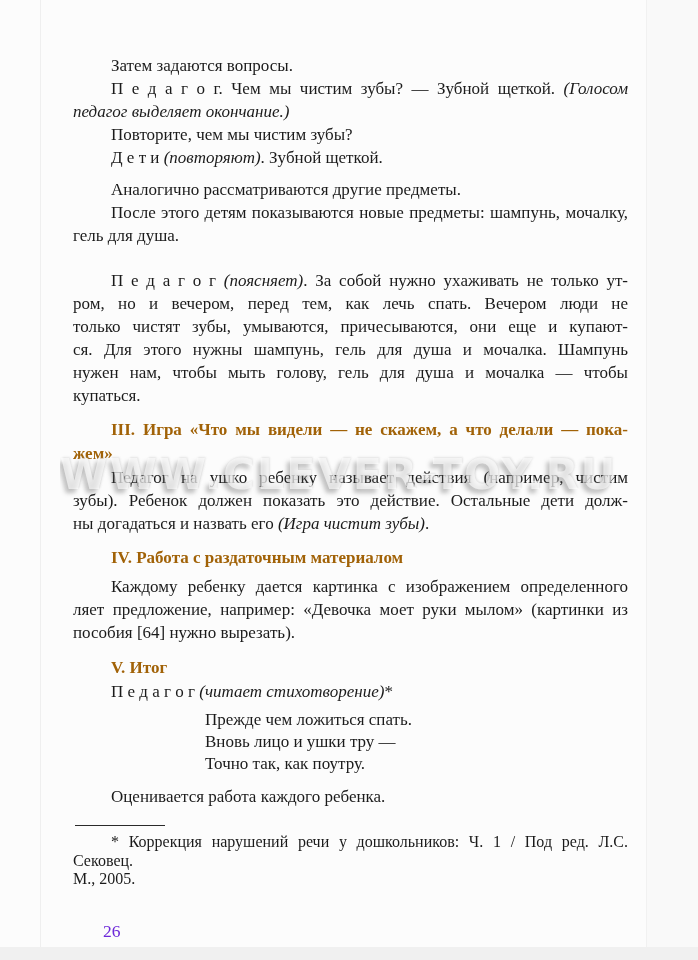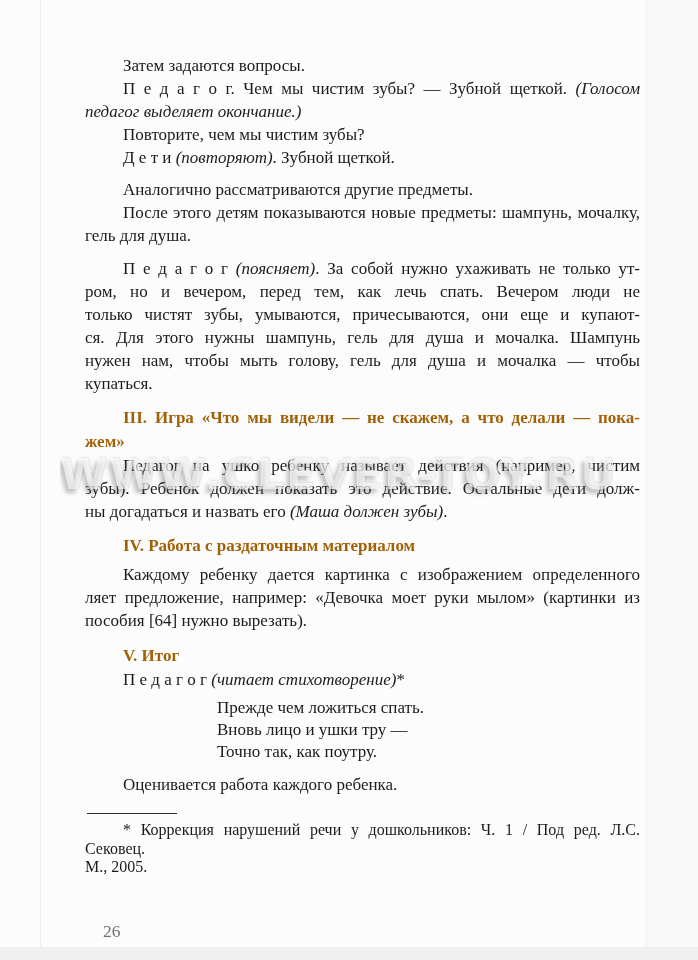--- a/index.html
+++ b/index.html
@@ -21,59 +21,59 @@
   }
   .right-margin-strip {
     position: absolute; left: 647px; right: 0; top: 0; bottom: 13px;
     background: rgba(0,0,0,0.012);
   }
   .bottom-strip {
     position: absolute; left: 0; right: 0; bottom: 0; height: 13px;
     background: #f0f0f0;
   }
   .content {
-    position: absolute; left: 85px; top: 54px; width: 555px;
+    position: absolute; left: 73px; top: 54px; width: 555px;
     font-size: 17px; line-height: 23px;
     z-index: 1;
   }
   .block { margin: 0; }
   .line { text-align: left; }
   .line.just { text-align: justify; text-align-last: justify; }
   .indent .l0 { text-indent: 38px; }
   .i { font-style: italic; }
   .heading { font-weight: 700; line-height: 24px; color: #a16207; }
   .poem { margin-left: 132px; line-height: 22px; }
   .poem .line { text-align: left; text-align-last: auto; }
   .footnote { font-size: 16px; line-height: 18.5px; }
   .fn-rule {
     width: 90px; height: 0; border-top: 1.5px solid #2a2a2a;
     margin: 0 0 7px 2px;
   }
   
   [data-name="dialog-teacher-question"] { }
   [data-name="para-other-items"]        { margin-top: 9px; }
-  [data-name="para-teacher-explains"]   { margin-top: 10px; }
+  [data-name="para-teacher-explains"]   { margin-top: 22px; }
   [data-name="heading-game"]            { margin-top: 11px; }
   [data-name="heading-handout"]         { margin-top: 11px; margin-bottom: 5px; }
   [data-name="heading-summary"]         { margin-top: 12px; }
   [data-name="poem"]                    { margin-top: 6px; margin-bottom: 10px; }
   [data-name="footnote"]                { margin-top: 17px; }
 
   .watermark {
     position: absolute; top: 449px; left: 60px; width: 638px;
     font-family: "DejaVu Sans", sans-serif;
     font-weight: 700; font-size: 43px; letter-spacing: 2px;
     white-space: nowrap; overflow: hidden;
     color: rgba(255,255,255,0.62);
     text-shadow: -3px 4px 4px rgba(95,95,95,0.38), 1px -1px 2px rgba(150,150,150,0.22);
     z-index: 2; pointer-events: none;
   }
   .page-number {
     position: absolute; left: 103px; top: 921px;
-    font-size: 17.5px; color: #737373; z-index: 1;
+    font-size: 17.5px; color: #6d28d9; z-index: 1;
   }
 </style>
 </head>
 <body data-name="book-page">
 
 <div class="page-edge-left" data-name="page-left-edge"></div>
 <div class="right-margin-strip" data-name="page-right-margin"></div>
 <div class="page-edge-right" data-name="page-right-edge"></div>
 <div class="bottom-strip" data-name="page-bottom-edge"></div>
 
@@ -106,21 +106,21 @@
       <div class="line just" data-name="text-line"><span data-name="text-run">нужен нам, чтобы мыть голову, гель для душа и мочалка — чтобы</span></div>
       <div class="line" data-name="text-line"><span data-name="text-run">купаться.</span></div>
     </div>
     <div class="block heading indent" data-name="heading-game">
       <div class="line l0 just" data-name="text-line"><span data-name="text-run">III. Игра «Что мы видели — не скажем, а что делали — пока-</span></div>
       <div class="line" data-name="text-line"><span data-name="text-run">жем»</span></div>
     </div>
     <div class="block para indent" data-name="para-game-description">
       <div class="line l0 just" data-name="text-line"><span data-name="text-run">Педагог на ушко ребенку называет действия (например, чистим</span></div>
       <div class="line just" data-name="text-line"><span data-name="text-run">зубы). Ребенок должен показать это действие. Остальные дети долж-</span></div>
-      <div class="line" data-name="text-line"><span data-name="text-run">ны догадаться и назвать его </span><span class="i" data-name="text-run">(Маша должен зубы)</span><span data-name="text-run">.</span></div>
+      <div class="line" data-name="text-line"><span data-name="text-run">ны догадаться и назвать его </span><span class="i" data-name="text-run">(Игра чистит зубы)</span><span data-name="text-run">.</span></div>
     </div>
     <div class="block heading indent" data-name="heading-handout">
       <div class="line l0" data-name="text-line"><span data-name="text-run">IV. Работа с раздаточным материалом</span></div>
     </div>
     <div class="block para indent" data-name="para-handout-description">
       <div class="line l0 just" data-name="text-line"><span data-name="text-run">Каждому ребенку дается картинка с изображением определенного</span></div>
       <div class="line just" data-name="text-line"><span data-name="text-run">ляет предложение, например: «Девочка моет руки мылом» (картинки из</span></div>
       <div class="line" data-name="text-line"><span data-name="text-run">пособия [64] нужно вырезать).</span></div>
     </div>
     <div class="block heading indent" data-name="heading-summary">

